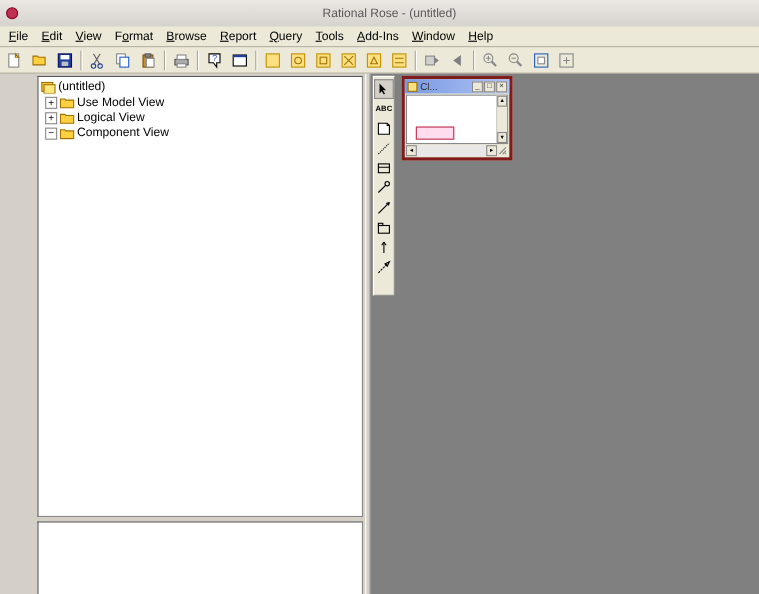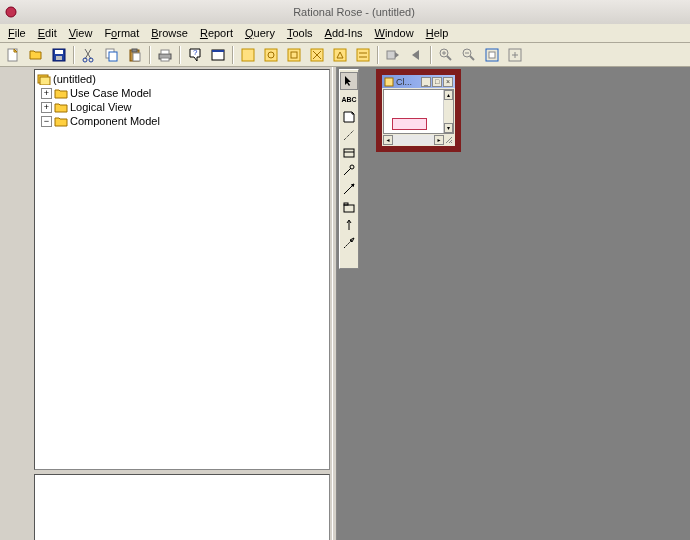--- a/index.html
+++ b/index.html
@@ -20,21 +20,21 @@
 .tree-expander { width: 11px; height: 11px; border: 1px solid #888; display: inline-flex; align-items: center; justify-content: center; font-size: 9px; line-height: 1; margin-right: 2px; color: #000; background: white; }
 .tree-spacer { width: 13px; display: inline-block; }
 .tree-icon { width: 14px; height: 12px; margin-right: 2px; display: inline-flex; align-items: center; justify-content: center; }
 .folder-icon { fill: #ffd040; stroke: #a07000; }
 .bottom-panel { height: 70px; margin: 2px; background: white; border: 1px solid #888; border-top-color: #555; border-left-color: #555; }
 .right-col { flex: 1; display: flex; background: #808080; }
 .palette { width: 20px; background: #ece9d8; border-right: 1px solid #888; display: flex; flex-direction: column; padding-top: 2px; height: 200px; margin: 2px 0 0 2px; border: 1px solid #fff; border-right-color: #888; border-bottom-color: #888; }
 .palette-btn { width: 18px; height: 18px; display: inline-flex; align-items: center; justify-content: center; border: 1px solid transparent; margin: 0 auto; }
 .palette-btn.selected { border: 1px solid #888; background: #d4d0c8; }
 .mdi-area { flex: 1; position: relative; padding: 4px; }
-.mini-window { width: 85px; background: #ece9d8; border: 6px solid #7f1d1d; position: absolute; left: 17px; top: 2px; }
+.mini-window { width: 101px; background: #ece9d8; border: 3px solid #7f1d1d; position: absolute; left: 6px; top: 2px; }
 .mini-titlebar { height: 13px; background: linear-gradient(90deg, #7b99e1, #aec4f7); display: flex; align-items: center; padding: 0 2px; font-size: 9px; color: #333; }
 .mini-titlebar .doc-icon { width: 10px; height: 10px; margin-right: 2px; }
 .mini-titlebar .mini-title { flex: 1; }
 .mini-ctrl { width: 10px; height: 10px; background: #ece9d8; border: 1px solid #888; margin-left: 1px; display: inline-flex; align-items: center; justify-content: center; font-size: 7px; line-height: 1; }
 .mini-body { background: white; height: 45px; position: relative; border: 1px solid #888; margin: 1px; }
 .mini-rect { position: absolute; border: 1px solid #c03050; background: #fde; left: 8px; top: 28px; width: 35px; height: 12px; }
 .mini-sb-v { position: absolute; right: 0; top: 0; width: 10px; height: 100%; background: #ece9d8; border-left: 1px solid #ccc; display: flex; flex-direction: column; }
 .mini-sb-v .arrow { height: 10px; background: #ece9d8; border: 1px solid #888; font-size: 6px; text-align: center; line-height: 8px; }
 .mini-sb-h { height: 10px; background: #ece9d8; display: flex; margin: 0 1px 1px 1px; }
 .mini-sb-h .arrow { width: 10px; background: #ece9d8; border: 1px solid #888; font-size: 6px; text-align: center; line-height: 8px; }
@@ -220,39 +220,39 @@
           </span>
         <span>(untitled)</span>
       </div>
       <div class="tree-node" style="padding-left:4px">
         <span class="tree-expander">+</span>
         <span class="tree-icon">
             <svg width="14" height="12" viewBox="0 0 14 12">
               <path class="folder-icon" d="M1 3 L5 3 L6 4 L13 4 L13 11 L1 11 Z"></path>
             </svg>
           </span>
-        <span>Use Case Model</span>
+        <span>Use Model View</span>
       </div>
       <div class="tree-node" style="padding-left:4px">
         <span class="tree-expander">+</span>
         <span class="tree-icon">
             <svg width="14" height="12" viewBox="0 0 14 12">
               <path class="folder-icon" d="M1 3 L5 3 L6 4 L13 4 L13 11 L1 11 Z"></path>
             </svg>
           </span>
         <span>Logical View</span>
       </div>
       <div class="tree-node" style="padding-left:4px">
         <span class="tree-expander">−</span>
         <span class="tree-icon">
             <svg width="14" height="12" viewBox="0 0 14 12">
               <path class="folder-icon" d="M1 3 L5 3 L6 4 L13 4 L13 11 L1 11 Z"></path>
             </svg>
           </span>
-        <span>Component Model</span>
+        <span>Component View</span>
       </div>
     </div>
     <div class="bottom-panel"></div>
   </div>
 
   <div class="splitter"></div>
 
   <div class="right-col">
     <div class="palette">
       <span class="palette-btn selected">

